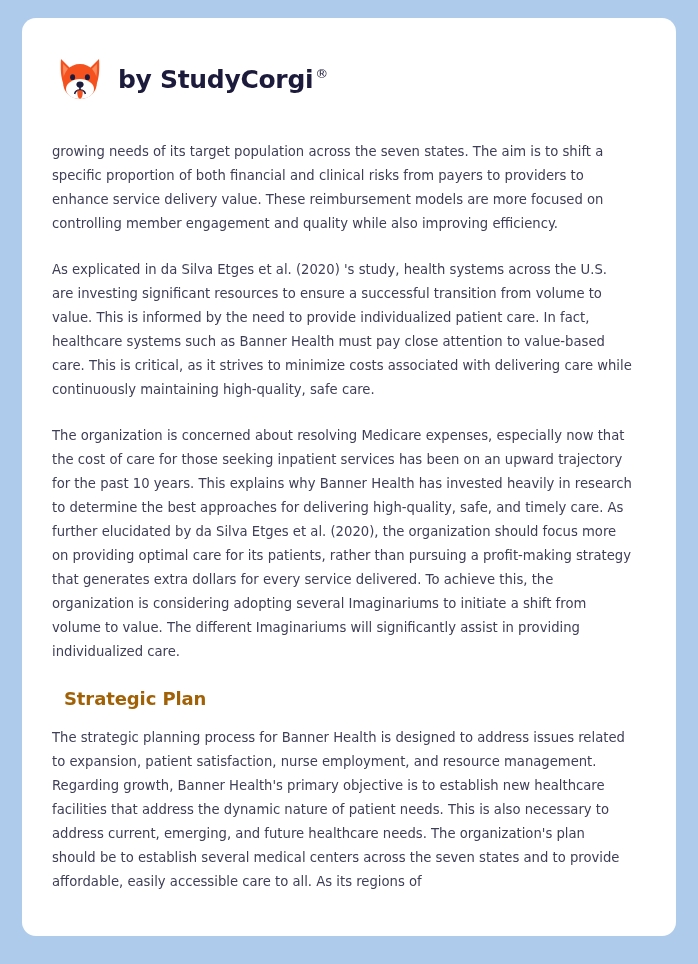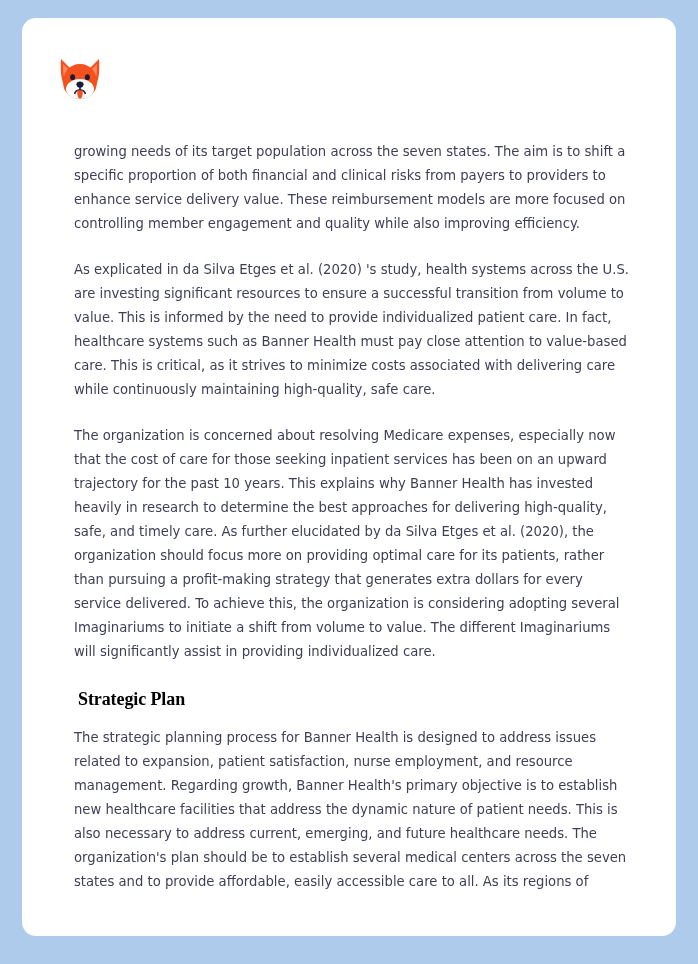--- a/index.html
+++ b/index.html
@@ -76,37 +76,36 @@
   .header-url {
     margin-top: 5px;
     font-size: 10.5px;
     font-weight: normal;
     color: #9a9aad;
     line-height: 14px;
     word-break: break-word;
   }
   
   .doc-body {
-    padding: 0 44px 0 52px;
+    padding: 0 44px 0 30px;
   }
   .doc-body p {
     margin: 0 0 22px 0;
     font-size: 13.2px;
     line-height: 24px;
     color: #3e3e57;
     text-align: left;
   }
   .doc-body h2 {
-    margin: 10px 0 14px 4px;
+    margin: 10px 0 14px 12px;
     font-size: 18px;
     font-weight: bold;
-    color: #000000;
+    color: #a16207;
     line-height: 26px;
     letter-spacing: -0.1px;
-    font-family: Liberation Serif, serif;
   }
 </style>
 </head>
 <body>
 
 <div class="page-card">
 
   <div class="doc-header">
 
     <div class="brand">
@@ -130,20 +129,21 @@
 
           <ellipse cx="24" cy="29.6" rx="3.6" ry="3.1" fill="#1d1b3c"></ellipse>
 
           <path d="M24 32 L24 35" stroke="#1d1b3c" stroke-width="1.6" fill="none"></path>
           <path d="M24 35 C20.5 35 19 37 18.6 39" stroke="#1d1b3c" stroke-width="1.5" fill="none"></path>
           <path d="M24 35 C27.5 35 29 37 29.4 39" stroke="#1d1b3c" stroke-width="1.5" fill="none"></path>
 
           <path d="M21.2 35.5 C21.2 35.5 21 43.8 24 43.8 C27 43.8 26.8 35.5 26.8 35.5 Z" fill="#f4511e"></path>
         </svg>
       </span>
+      <span class="brand-text"><span>by StudyCorgi</span><sup class="brand-reg">®</sup></span>
     </div>
 
 
   </div>
 
   <div class="doc-body">
     <p>growing needs of its target population across the seven states. The aim is to shift a specific proportion of both financial and clinical risks from payers to providers to enhance service delivery value. These reimbursement models are more focused on controlling member engagement and quality while also improving efficiency.</p>
     <p>As explicated in da Silva Etges et al. (2020) 's study, health systems across the U.S. are investing significant resources to ensure a successful transition from volume to value. This is informed by the need to provide individualized patient care. In fact, healthcare systems such as Banner Health must pay close attention to value-based care. This is critical, as it strives to minimize costs associated with delivering care while continuously maintaining high-quality, safe care.</p>
     <p>The organization is concerned about resolving Medicare expenses, especially now that the cost of care for those seeking inpatient services has been on an upward trajectory for the past 10 years. This explains why Banner Health has invested heavily in research to determine the best approaches for delivering high-quality, safe, and timely care. As further elucidated by da Silva Etges et al. (2020), the organization should focus more on providing optimal care for its patients, rather than pursuing a profit-making strategy that generates extra dollars for every service delivered. To achieve this, the organization is considering adopting several Imaginariums to initiate a shift from volume to value. The different Imaginariums will significantly assist in providing individualized care.</p>
     <h2>Strategic Plan</h2>

